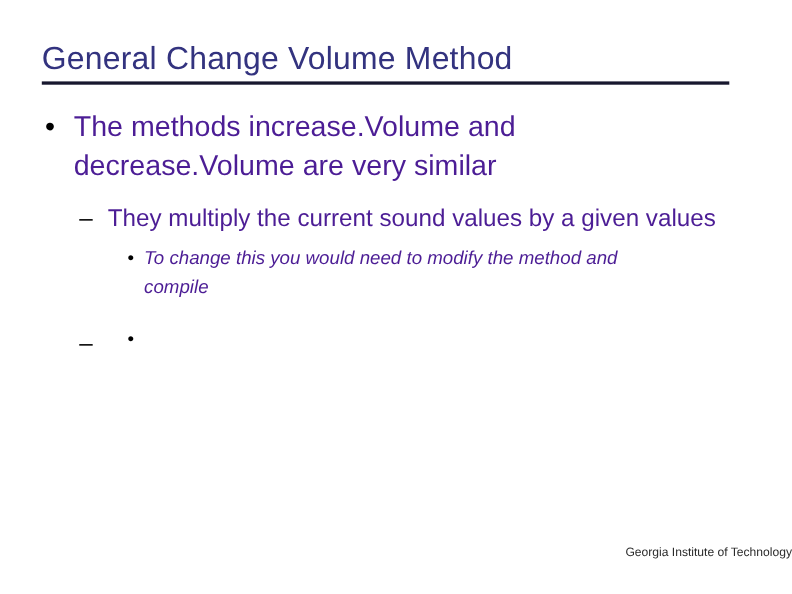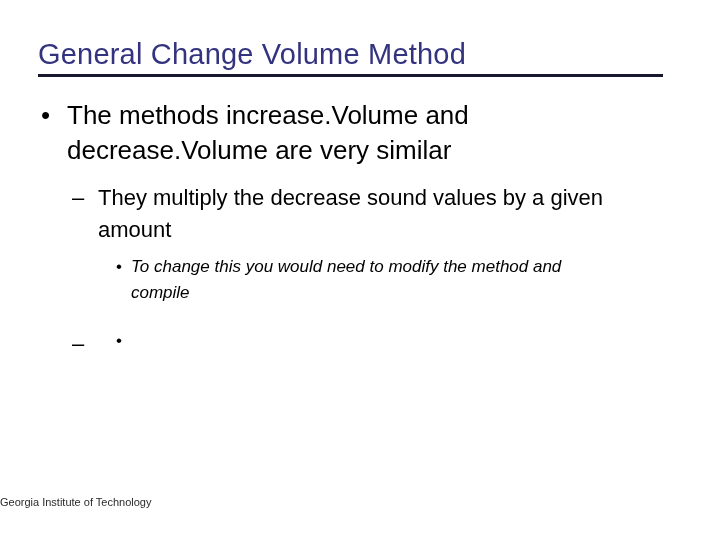--- a/index.html
+++ b/index.html
@@ -51,21 +51,21 @@
     position: relative;
     display: block;
   }
   .bullet-row .marker {
     position: absolute;
     color: #000000;
     text-align: left;
   }
   .bullet-row .btext {
     display: block;
-    color: #000000;
+    color: #4c1d95;
   }
 
   
   .lvl1 {
     margin: 0 0 10px 0;
   }
   .lvl1 .marker {
     left: 41px;
     top: 0;
     font-size: 26px;
@@ -118,21 +118,21 @@
   .gap-before-l3-a { margin-top: 8px; }
   .gap-before-l2-b { margin-top: 22px; }
   .gap-before-l3-b { margin-top: 12px; }
 
   
   #slide-footer {
     position: absolute;
     left: 0;
     top: 495px;
     width: 720px;
-    text-align: left;
+    text-align: right;
     font-size: 11px;
     line-height: 14px;
     color: #2b2b2b;
   }
 </style>
 </head>
 <body>
 
 <div id="slide">
 
@@ -142,21 +142,21 @@
 
   <div id="body-area">
 
     <div class="bullet-row lvl1">
       <span class="marker">•</span>
       <span class="btext">The methods increase.Volume and decrease.Volume are very similar</span>
     </div>
 
     <div class="bullet-row lvl2 gap-before-l2-a">
       <span class="marker">–</span>
-      <span class="btext">They multiply the decrease sound values by a given amount</span>
+      <span class="btext">They multiply the current sound values by a given values</span>
     </div>
 
     <div class="bullet-row lvl3 gap-before-l3-a">
       <span class="marker">•</span>
       <span class="btext">To change this you would need to modify the method and compile</span>
     </div>
 
     <div class="bullet-row lvl2 gap-before-l2-b">
       <span class="marker">–</span>
     </div>

